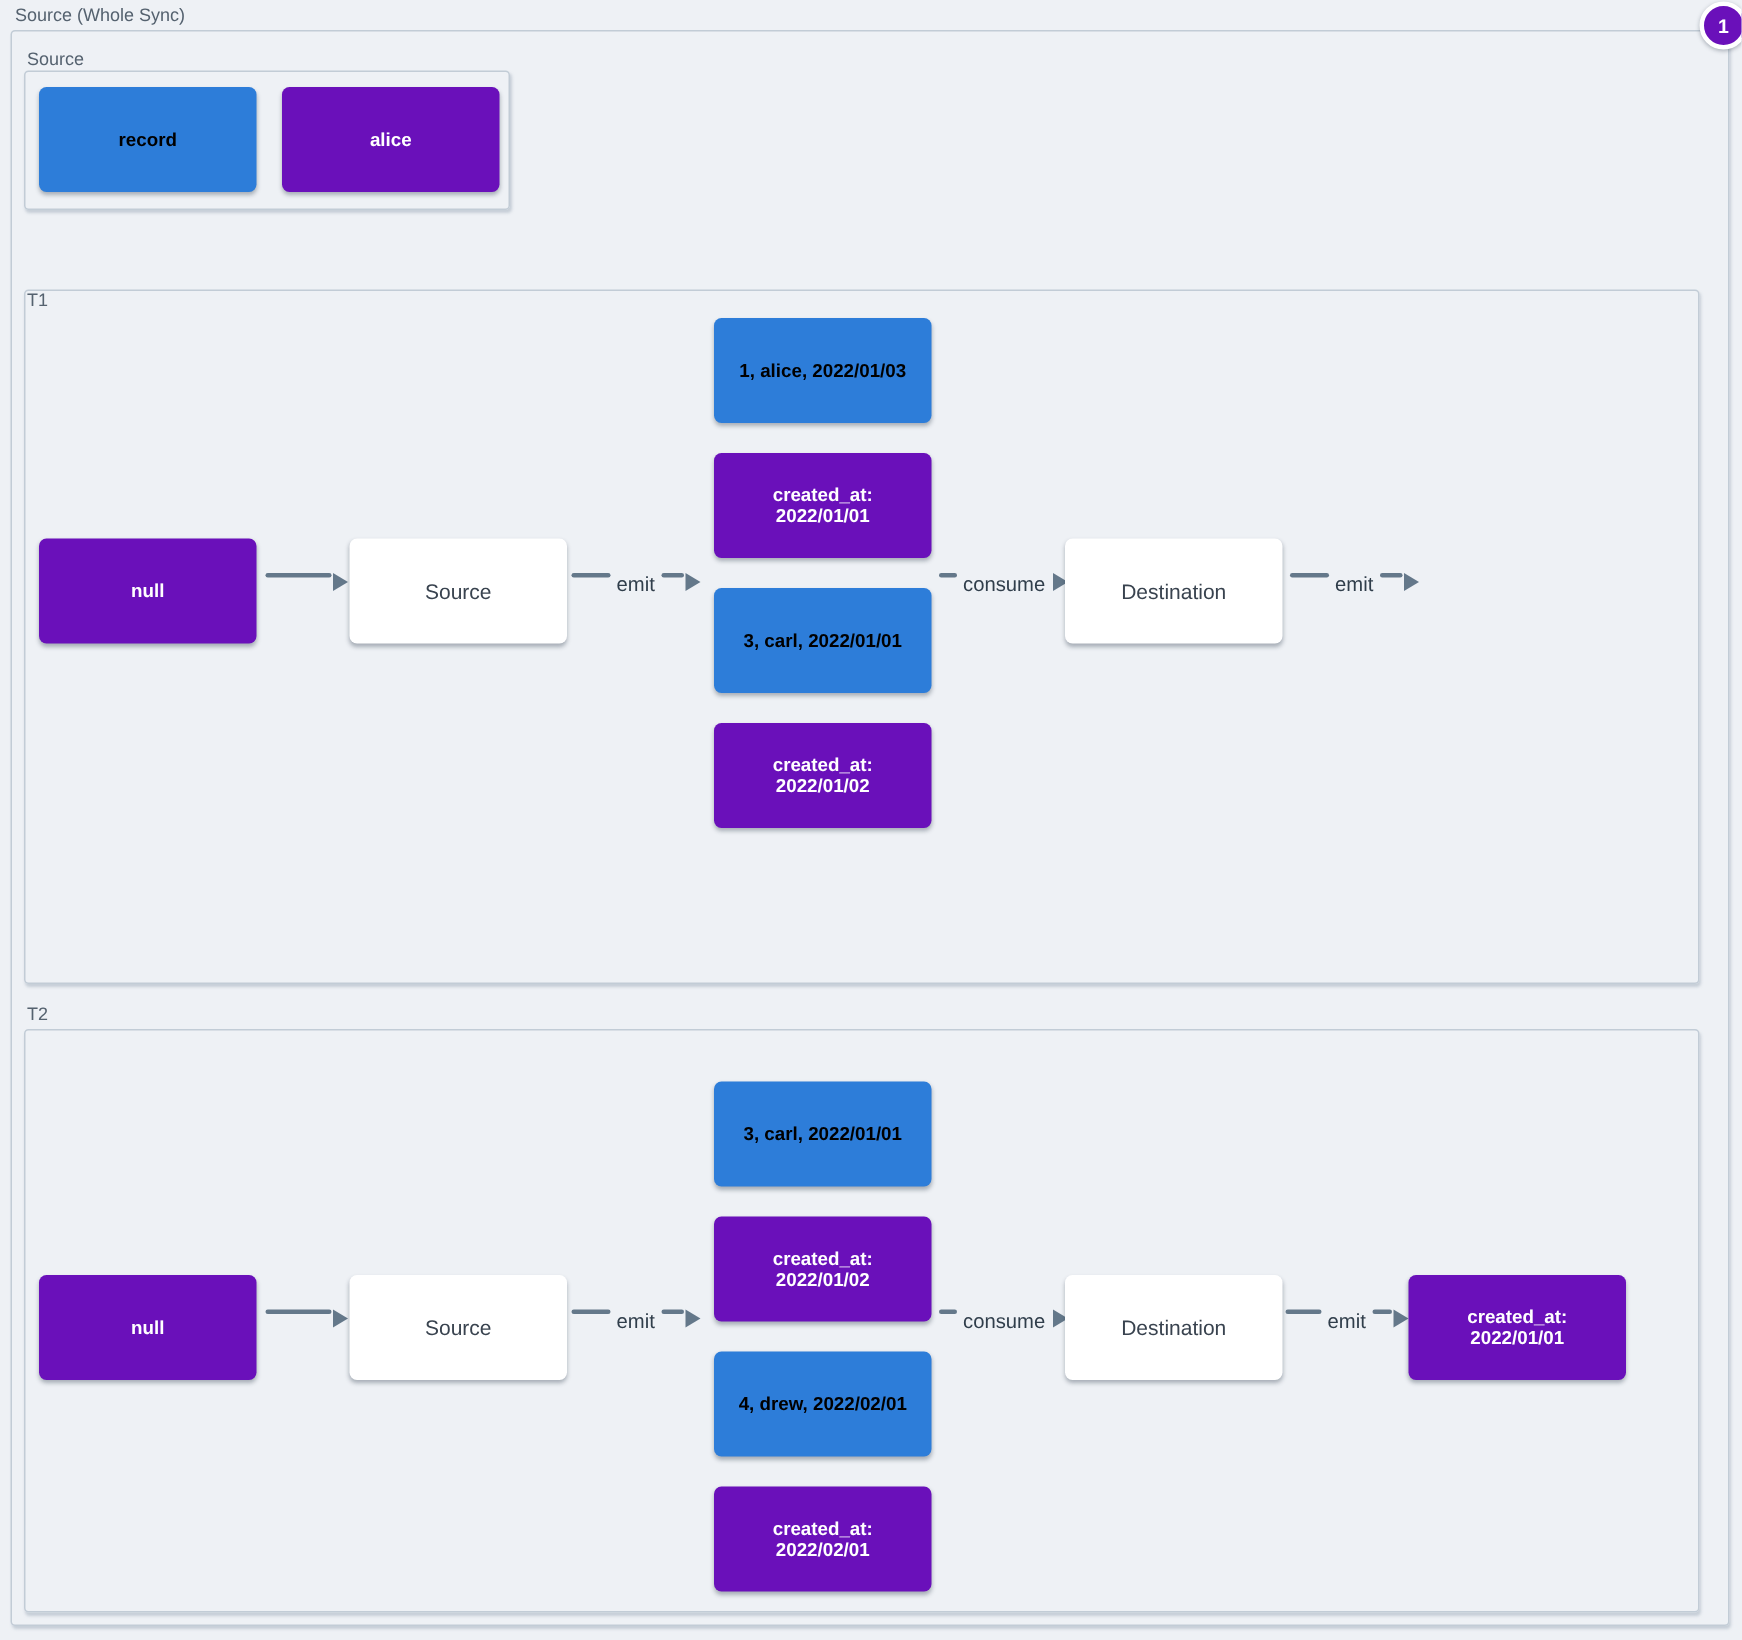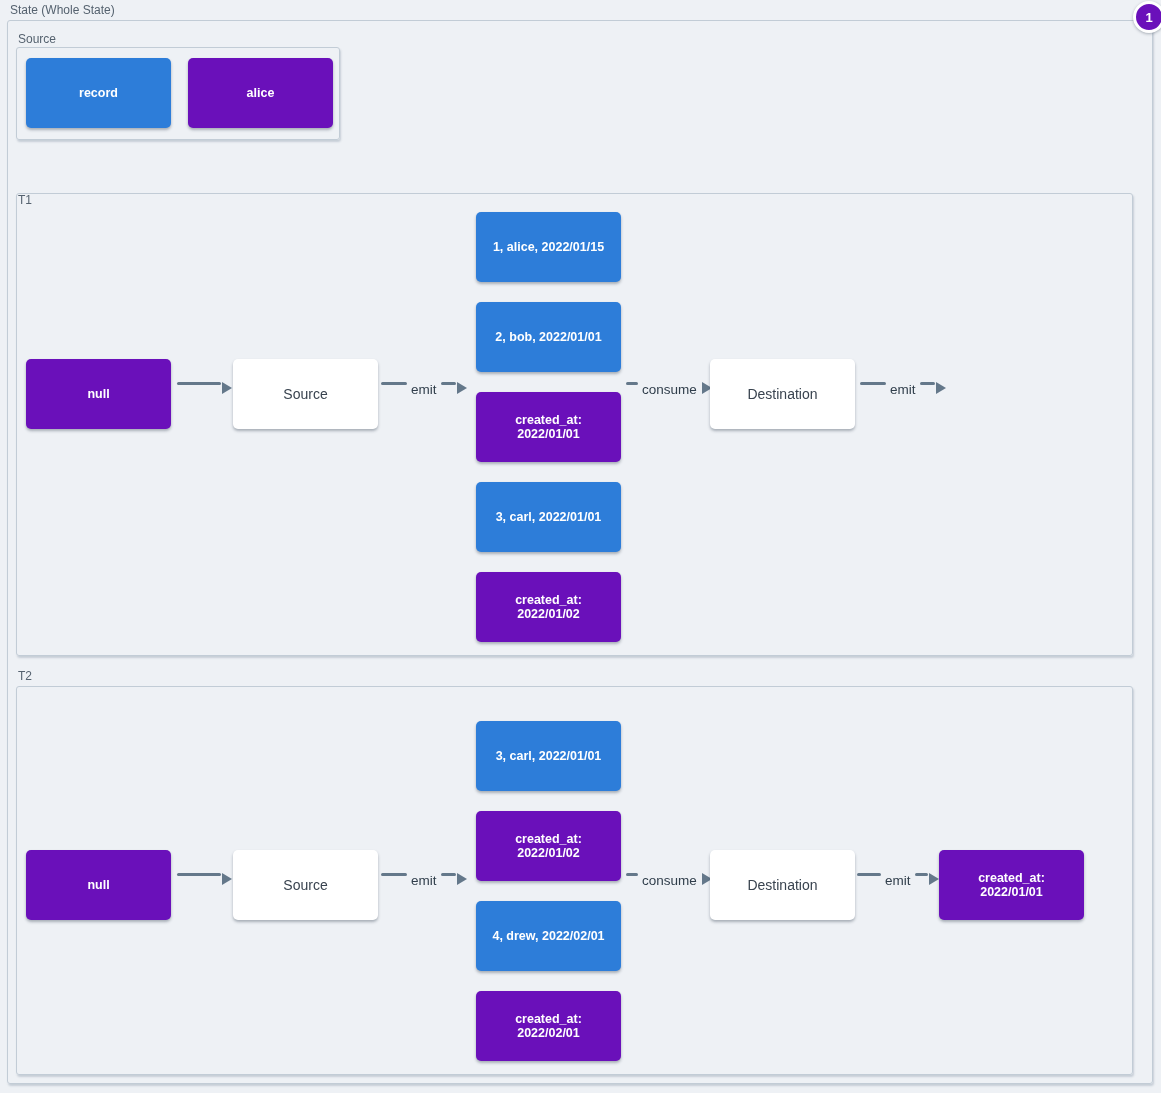--- a/index.html
+++ b/index.html
@@ -29,21 +29,21 @@
   .node{
     position:absolute;
     width:145px;height:70px;
     border-radius:5px;
     display:flex;align-items:center;justify-content:center;
     text-align:center;
     box-shadow:0 2px 3px rgba(33,48,66,.35);
     box-sizing:border-box;
     white-space:pre-line;
   }
-  .node.record{background:var(--record,#2d7dd9);color:#ffffff;font-weight:700;font-size:12.5px;}
+  .node.record{background:var(--record,#2d7dd9);color:#000000;font-weight:700;font-size:12.5px;}
   .node.state{background:var(--state,#6a10ba);color:#fff;font-weight:700;font-size:12.5px;}
   .node.plain{background:#ffffff;color:#39434f;font-weight:400;font-size:14px;}
 
   
   .col{
     position:absolute;
     display:flex;flex-direction:column;gap:20px;
   }
   .col .node{position:static;}
 
@@ -73,21 +73,21 @@
     color:#fff;font-size:13px;font-weight:700;
     display:flex;align-items:center;justify-content:center;
     box-shadow:0 1px 3px rgba(33,48,66,.35);
   }
 </style>
 </head>
 <body>
 
 <div class="page">
 
-  <span class="frame-label" style="left:10px;top:3px;">State (Whole State)</span>
+  <span class="frame-label" style="left:10px;top:3px;">Source (Whole Sync)</span>
   <div class="frame" style="left:7px;top:20px;width:1144px;height:1062px;"></div>
   <div class="badge" style="left:1133px;top:1px;">1</div>
 
   <span class="frame-label" style="left:18px;top:32px;">Source</span>
   <div class="frame" style="left:16px;top:47px;width:322px;height:91px;">
     <div class="node record" style="left:9px;top:10px;">record</div>
     <div class="node state" style="left:171px;top:10px;">alice</div>
   </div>
 
   <span class="frame-label" style="left:18px;top:193px;">T1</span>
@@ -103,22 +103,21 @@
     <div class="node plain" style="left:216px;top:165px;">Source</div>
 
     <div class="edge" style="left:364px;top:188px;">
       <i class="line" style="width:26px;"></i>
       <span class="lbl">emit</span>
       <i class="line" style="width:15px;"></i>
       <i class="head"></i>
     </div>
 
     <div class="col" style="left:459px;top:18px;">
-        <div class="node record">1, alice, 2022/01/15</div>
-        <div class="node record">2, bob, 2022/01/01</div>
+        <div class="node record">1, alice, 2022/01/03</div>
         <div class="node state">created_at:
 2022/01/01</div>
         <div class="node record">3, carl, 2022/01/01</div>
         <div class="node state">created_at:
 2022/01/02</div>
       </div>
 
     <div class="edge" style="left:609px;top:188px;">
       <i class="line" style="width:12px;"></i>
       <span class="lbl">consume</span>

